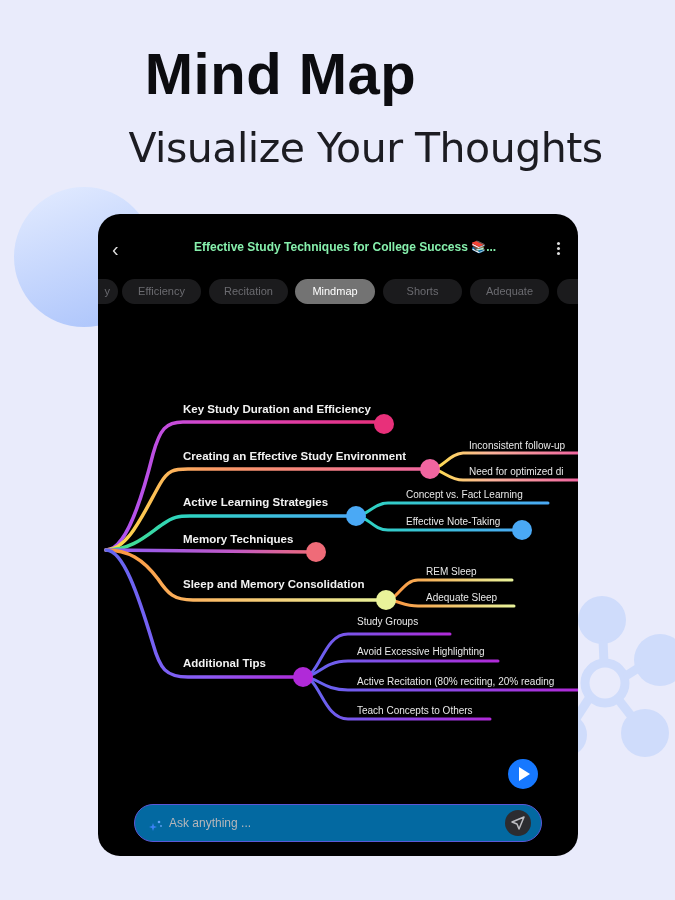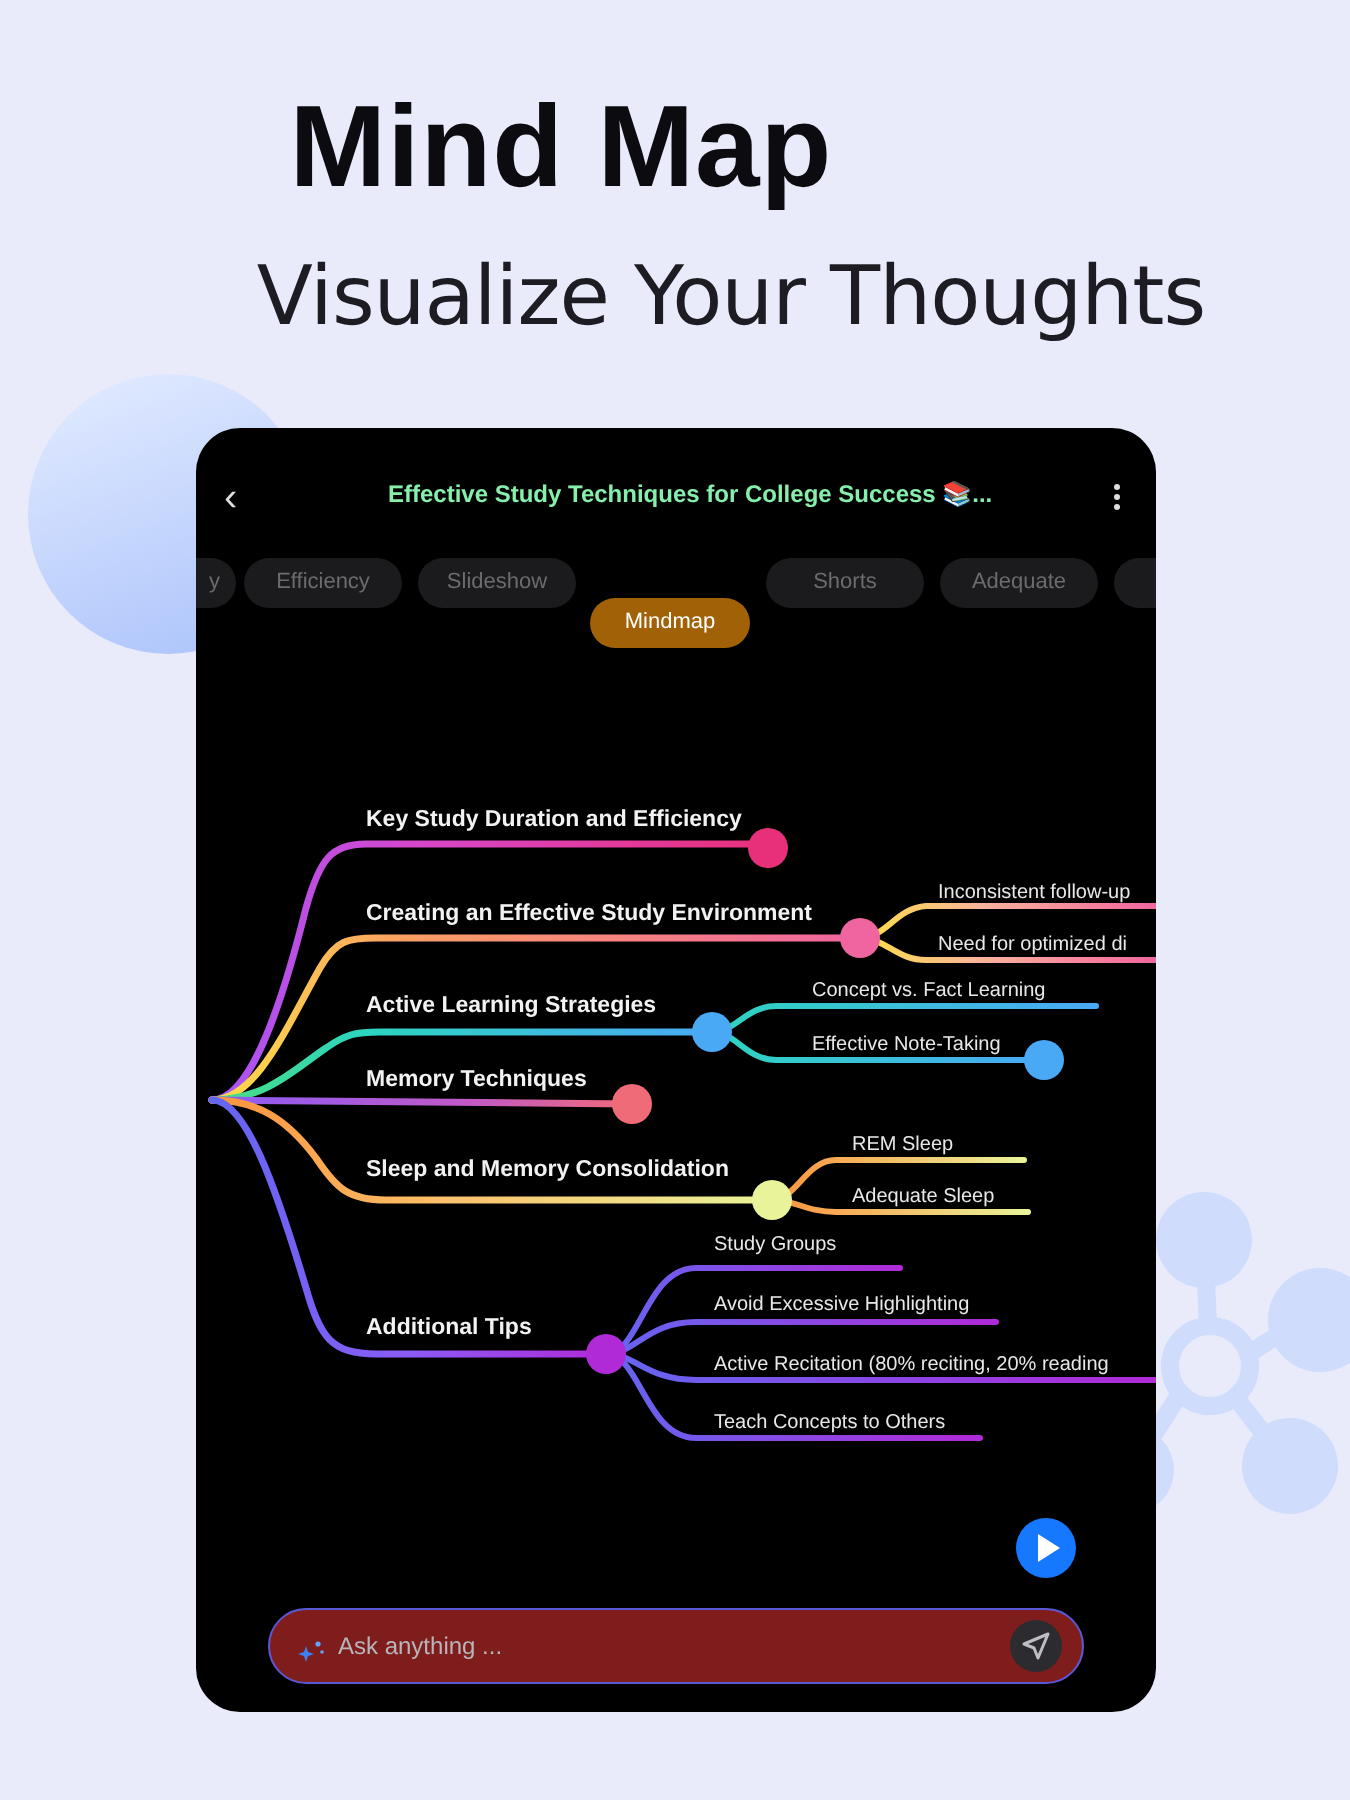--- a/index.html
+++ b/index.html
@@ -43,35 +43,35 @@
   }
   .kebab span {
     display: block; width: 3px; height: 3px; border-radius: 50%; background: #ddd; margin: 2px auto;
   }
   .tabs { position: absolute; left: 0; top: 65px; width: 480px; height: 25px; }
   .tab {
     position: absolute; top: 0; height: 25px; border-radius: 13px;
     background: #1b1b1d; color: #6b6b70; font-size: 11px; line-height: 25px;
     text-align: center; cursor: pointer; white-space: nowrap; overflow: hidden;
   }
-  .tab.active { background: #a16207; color: #fff; margin-top: 20px; }
+  .tab.active { background: #737373; color: #fff; }
   .map { position: absolute; left: 0; top: 0; width: 480px; height: 642px; }
   .node-label { fill: #f2f2f2; font-size: 11.5px; font-weight: bold; font-family: "Liberation Sans", sans-serif; }
   .leaf-label { fill: #e8e8e8; font-size: 10px; font-family: "Liberation Sans", sans-serif; }
   .play-btn {
     position: absolute; left: 410px; top: 545px; width: 30px; height: 30px; border-radius: 50%;
     background: #1678ff; cursor: pointer;
   }
   .play-btn::after {
     content: ""; position: absolute; left: 11px; top: 8px;
     border-left: 11px solid #fff; border-top: 7px solid transparent; border-bottom: 7px solid transparent;
   }
   .ask-bar {
     position: absolute; left: 36px; top: 590px; width: 408px; height: 38px; border-radius: 19px;
-    background: #7f1d1d; border: 1.5px solid #5b58d6;
+    background: #0369a1; border: 1.5px solid #5b58d6;
   }
   .sparkle { position: absolute; left: 14px; top: 12px; width: 14px; height: 14px; }
   .ask-input {
     position: absolute; left: 34px; top: 0; width: 320px; height: 35px;
     background: transparent; border: none; outline: none;
     color: #bbb; font-size: 12px; font-family: "Liberation Sans", sans-serif;
   }
   .ask-input::placeholder { color: #b6b6ba; }
   .send-btn {
     position: absolute; right: 10px; top: 5px; width: 26px; height: 26px; border-radius: 50%;
@@ -111,21 +111,21 @@
     <div class="kebab">
         <span></span>
         <span></span>
         <span></span>
       </div>
   </div>
 
   <div class="tabs">
     <div class="tab" style="left:-30px;width:50px;text-align:right;padding-right:8px;">y</div>
     <div class="tab" style="left:24px;width:79px;">Efficiency</div>
-    <div class="tab" style="left:111px;width:79px;">Slideshow</div>
+    <div class="tab" style="left:111px;width:79px;">Recitation</div>
     <div class="tab active" style="left:197px;width:80px;">Mindmap</div>
     <div class="tab" style="left:285px;width:79px;">Shorts</div>
     <div class="tab" style="left:372px;width:79px;">Adequate</div>
     <div class="tab" style="left:459px;width:40px;"></div>
   </div>
 
   <svg class="map" viewBox="0 0 480 642">
     <defs>
       <linearGradient id="g1" x1="0" x2="1">
           <stop offset="0" stop-color="#a855f7"></stop>

